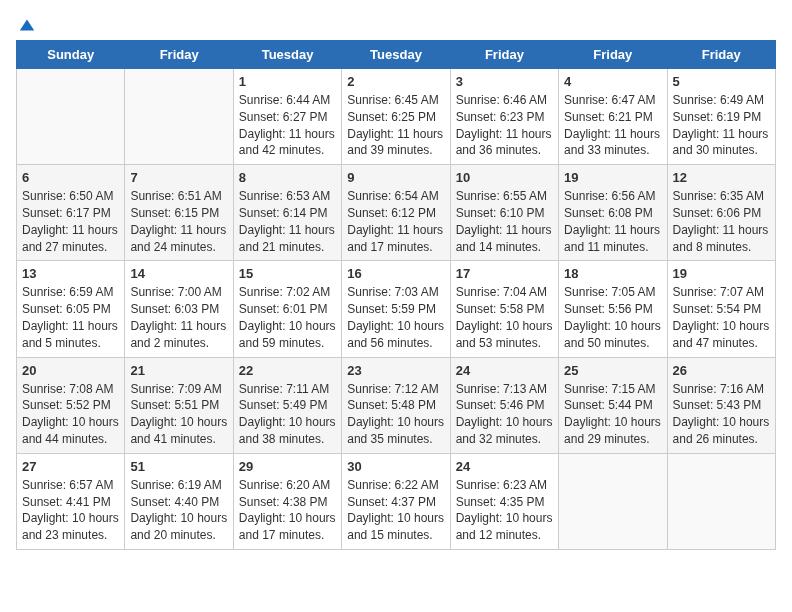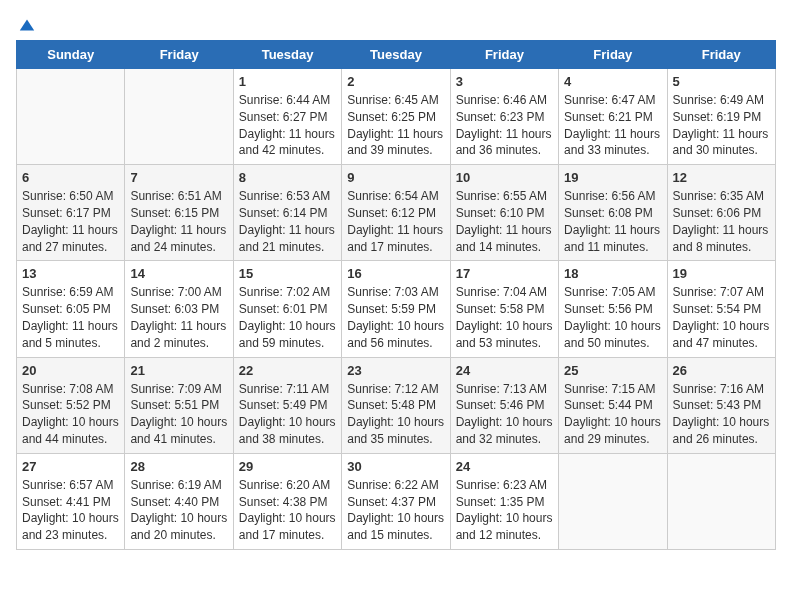--- a/index.html
+++ b/index.html
@@ -292,40 +292,40 @@
         </td>
       </tr>
       <tr>
         <td>
           <div class="day-number">27</div>
           <div class="day-info">Sunrise: 6:57 AM
 Sunset: 4:41 PM
 Daylight: 10 hours and 23 minutes.</div>
         </td>
         <td>
-          <div class="day-number">28</div>
+          <div class="day-number">51</div>
           <div class="day-info">Sunrise: 6:19 AM
 Sunset: 4:40 PM
 Daylight: 10 hours and 20 minutes.</div>
         </td>
         <td>
           <div class="day-number">29</div>
           <div class="day-info">Sunrise: 6:20 AM
 Sunset: 4:38 PM
 Daylight: 10 hours and 17 minutes.</div>
         </td>
         <td>
           <div class="day-number">30</div>
           <div class="day-info">Sunrise: 6:22 AM
 Sunset: 4:37 PM
 Daylight: 10 hours and 15 minutes.</div>
         </td>
         <td>
           <div class="day-number">24</div>
           <div class="day-info">Sunrise: 6:23 AM
-Sunset: 1:35 PM
+Sunset: 4:35 PM
 Daylight: 10 hours and 12 minutes.</div>
         </td>
         <td class="empty-cell"></td>
         <td class="empty-cell"></td>
       </tr>
     </tbody>
 </table>
 
 </body></html>

